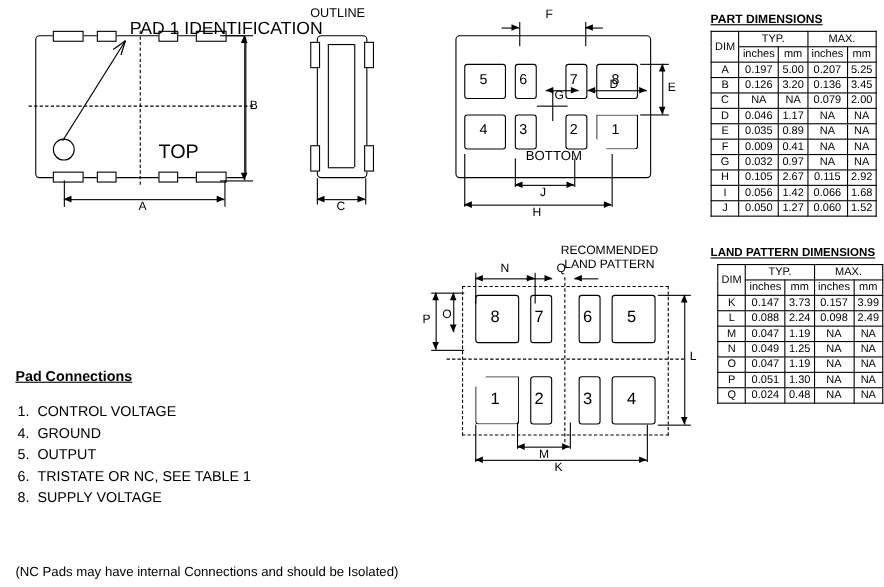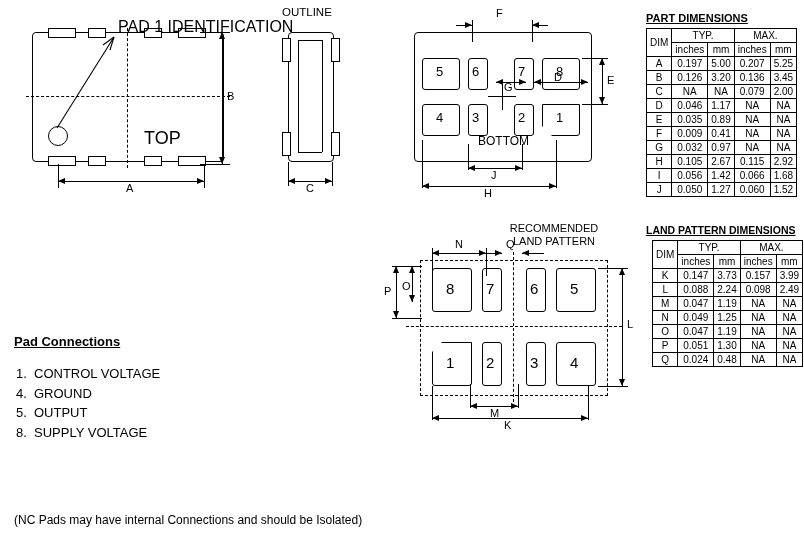--- a/index.html
+++ b/index.html
@@ -471,15 +471,16 @@
         </tr>
       </tbody>
     </table>
 </div>
 
 <div class="abs pad-conn-title" style="left:14px;top:334px;">Pad Connections</div>
 <ol class="abs padlist" id="pad-conn-list" style="left:16px;top:364px;width:420px;">
     <li><span class="num">1.</span><span>CONTROL VOLTAGE</span></li>
     <li><span class="num">4.</span><span>GROUND</span></li>
     <li><span class="num">5.</span><span>OUTPUT</span></li>
+    <li><span class="num">6.</span><span>TRISTATE OR NC, SEE TABLE 1</span></li>
     <li><span class="num">8.</span><span>SUPPLY VOLTAGE</span></li>
   </ol>
 <div class="abs note" style="left:14px;top:513px;">(NC Pads may have internal Connections and should be Isolated)</div>
 
 </body></html>

